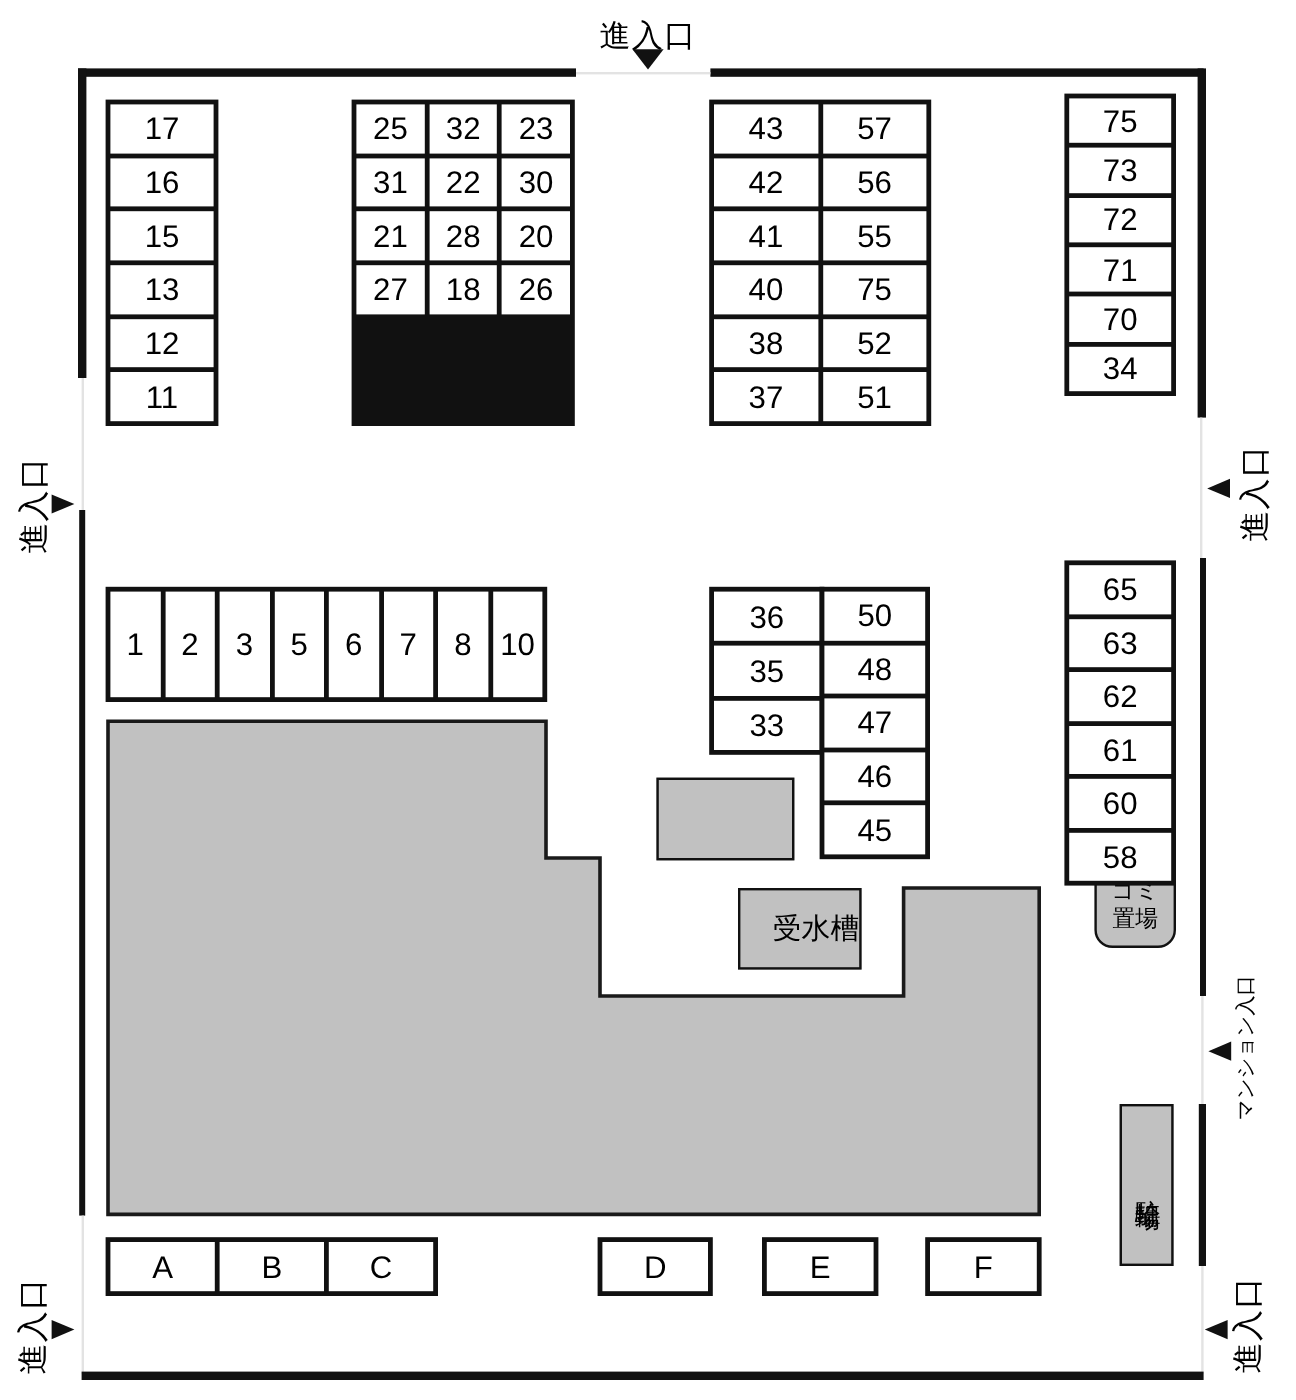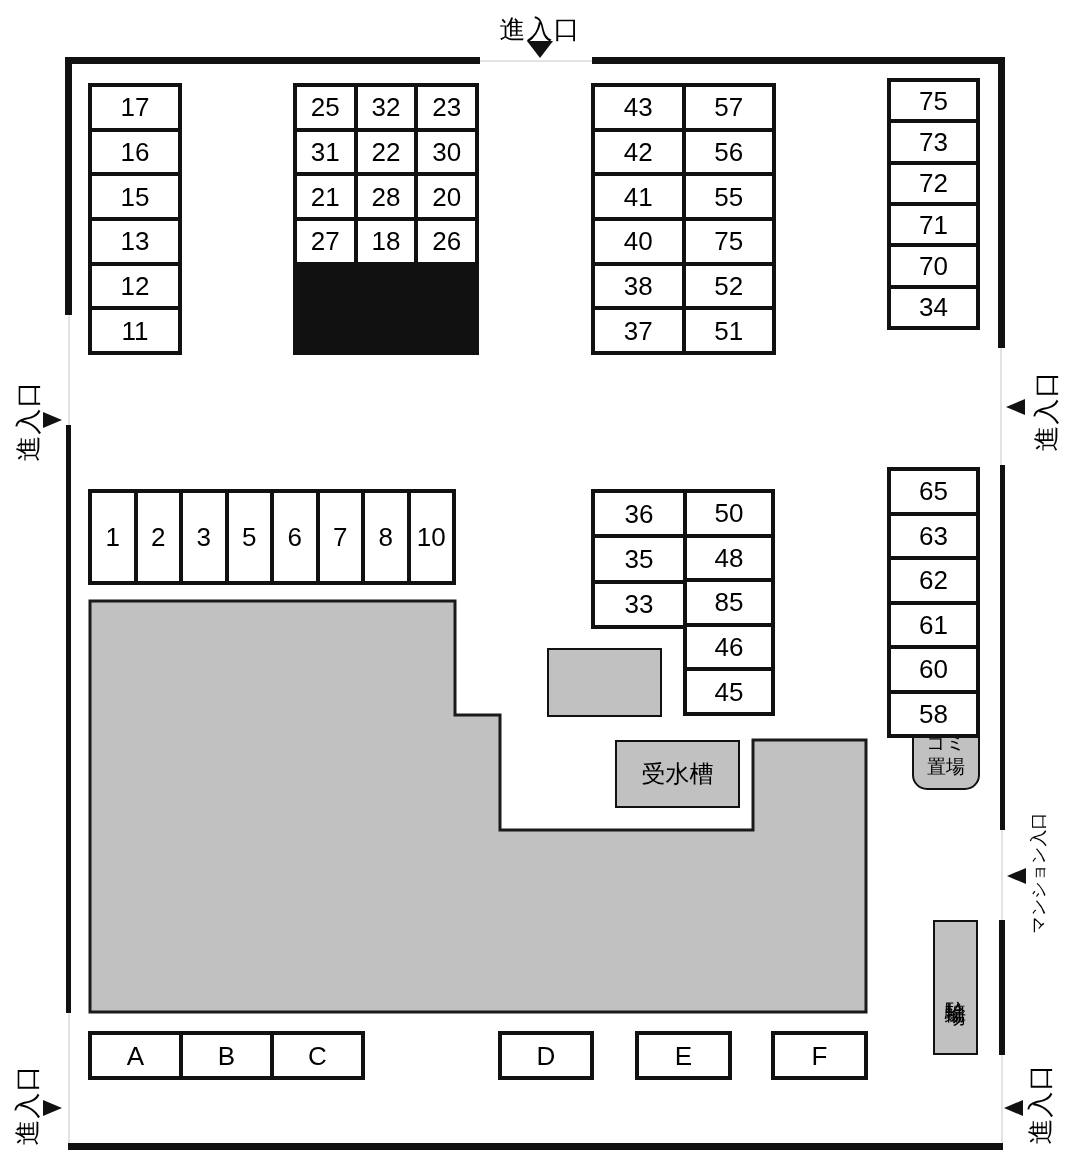--- a/index.html
+++ b/index.html
@@ -78,21 +78,21 @@
 
   <div class="ent-label vrot" style="left:1040px; top:1104px;">進入口</div>
   <div class="tri-left" style="left:1004px; top:1100px;"></div>
 
   <svg class="building-svg" width="784" height="418" viewBox="0 0 784 418">
     <polygon points="4,3 369,3 369,117 414,117 414,232 667,232 667,142 780,142 780,414 4,414" fill="#c1c1c1" stroke="#1a1a1a" stroke-width="3"></polygon>
   </svg>
 
   <div class="graybox" style="left:547px; top:648px; width:115px; height:69px;"></div>
 
-  <div class="graybox" style="left:615px; top:740px; width:125px; height:68px;">
+  <div class="graybox" style="left:615px; top:740px; width:103px; height:68px;justify-content:flex-end;">
     <span class="tank-label">受水槽</span>
   </div>
 
   <div class="graybox garbage" style="left:912px; top:720px; width:68px; height:70px;border-radius:15px;">
     <span>ゴミ</span>
     <span>置場</span>
   </div>
 
   <div class="graybox" style="left:933px; top:920px; width:45px; height:135px;">
     <span class="bicycle-label">駐輪場</span>
@@ -159,21 +159,21 @@
 
   <div class="grid" style="left:591px; top:489px; width:96px; height:140px; grid-template-rows:repeat(3,1fr);">
     <div class="cell">36</div>
     <div class="cell">35</div>
     <div class="cell">33</div>
   </div>
 
   <div class="grid" style="left:683px; top:489px; width:92px; height:227px; grid-template-rows:repeat(5,1fr);">
     <div class="cell">50</div>
     <div class="cell">48</div>
-    <div class="cell">85</div>
+    <div class="cell">47</div>
     <div class="cell">46</div>
     <div class="cell">45</div>
   </div>
 
   <div class="grid" style="left:887px; top:467px; width:93px; height:271px; grid-template-rows:repeat(6,1fr);">
     <div class="cell">65</div>
     <div class="cell">63</div>
     <div class="cell">62</div>
     <div class="cell">61</div>
     <div class="cell">60</div>

